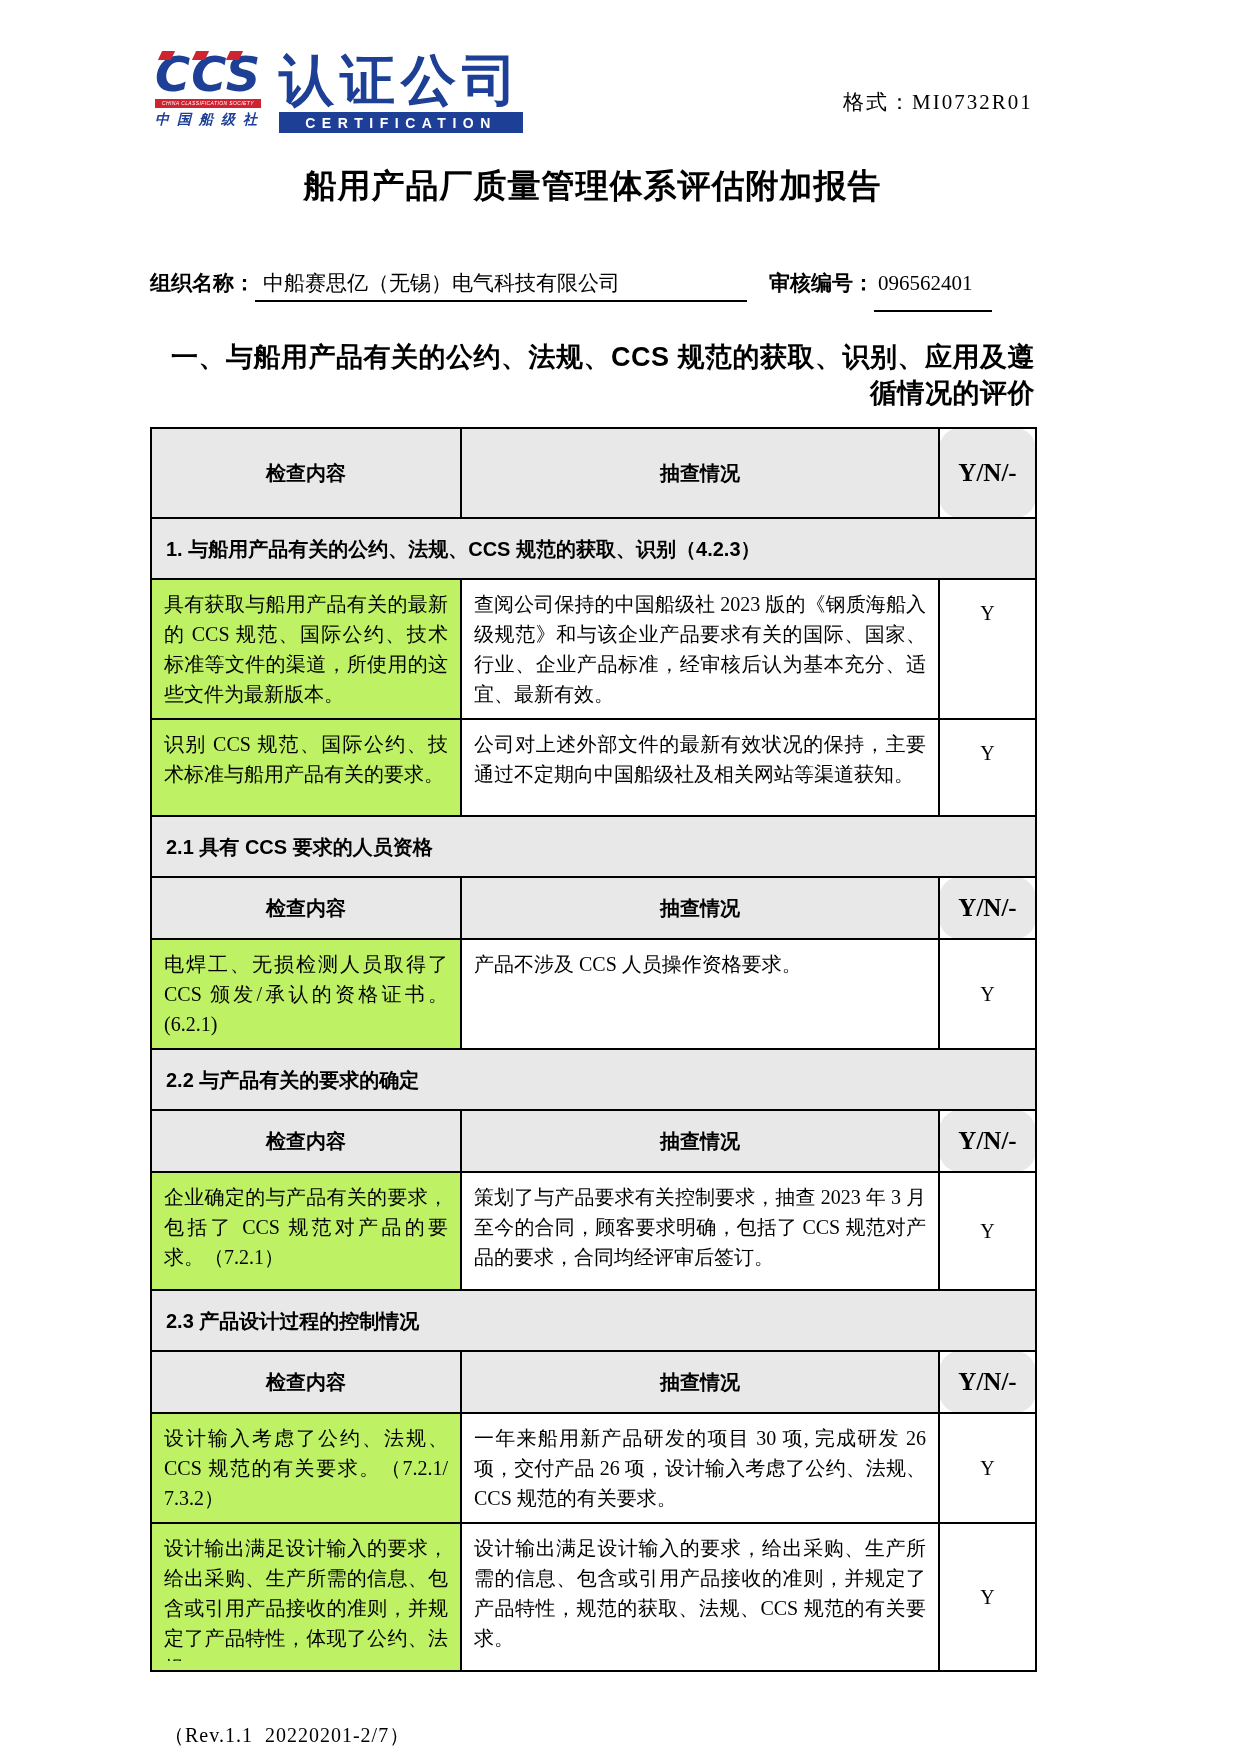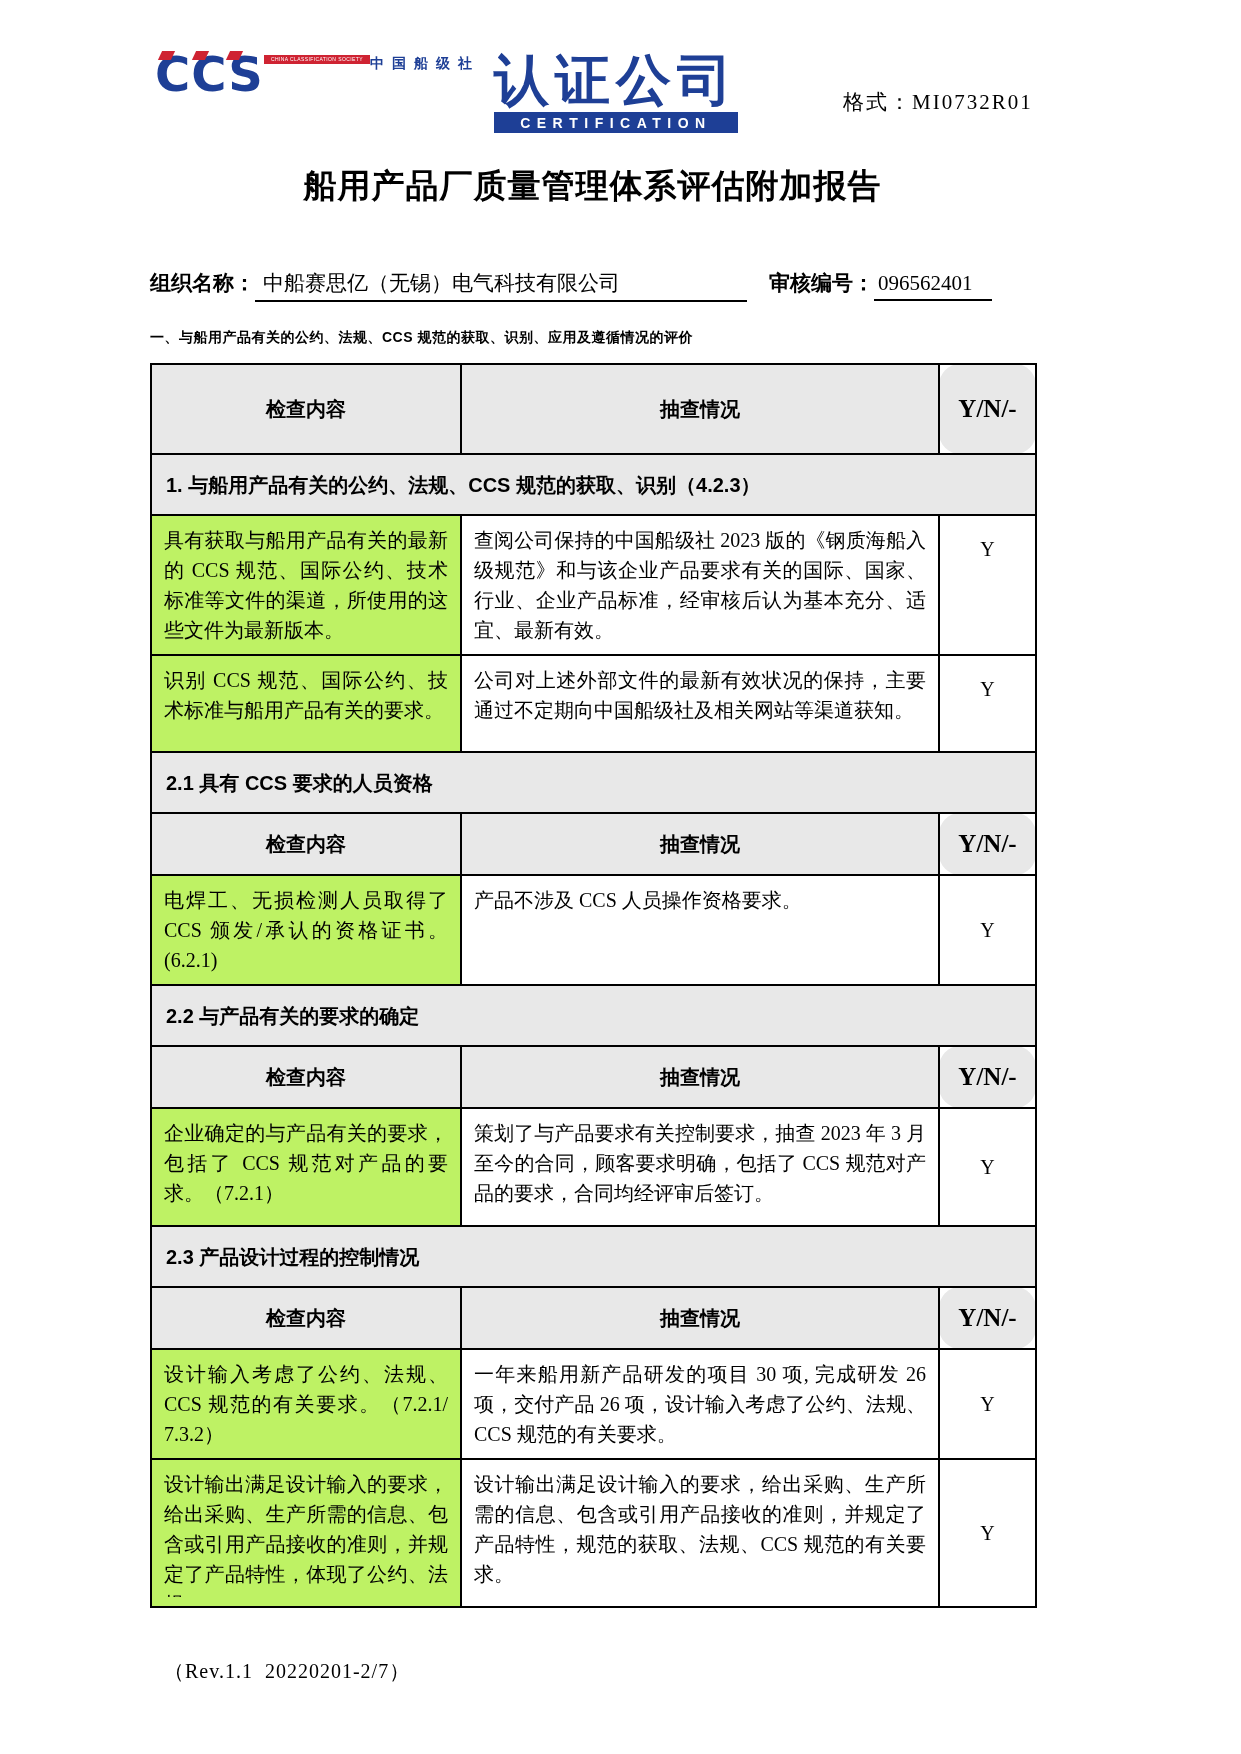--- a/index.html
+++ b/index.html
@@ -6,21 +6,21 @@
   html,body { margin:0; padding:0; }
   body {
     width:1241px; height:1754px;
     background:#ffffff; color:#000;
     font-family:"Liberation Serif","DejaVu Serif",serif;
   }
   .page { position:relative; width:1241px; height:1754px; overflow:hidden; }
 
   
   .logo { position:absolute; left:155px; top:52px; display:flex; align-items:flex-start; }
-  .logo-left { display:flex; flex-direction:row; }
+  .logo-left { display:flex; flex-direction:column;font-style:italic; }
   .ccs-word {
     position:relative; font-family:"DejaVu Sans","Liberation Sans",sans-serif;
     font-weight:800; font-size:48px; line-height:0.92; color:#1e3f96; letter-spacing:1px;
   }
   .cut { position:absolute; top:-1px; width:13px; height:9px; background:#cf2332;
          transform:skewX(-25deg); }
   .cut1 { left:5px; } .cut2 { left:39px; } .cut3 { left:73px; }
   .ccs-redbar {
     margin-top:3px; width:106px; height:9px; background:#cf2332; color:#fff;
     font-family:"Liberation Sans",sans-serif; font-size:5px; line-height:9px;
@@ -47,24 +47,24 @@
   .main { margin-left:150px; width:885px; padding-top:138px;margin-top:26px; }
   .title {
     margin:0; text-align:center; font-size:33px; letter-spacing:1px;
     font-family:"Liberation Sans",sans-serif; font-weight:bold;
   }
   .org-line { margin-top:60px; font-size:21px; white-space:nowrap; }
   .lbl { font-family:"Liberation Sans",sans-serif; font-weight:bold; }
   .u-val { display:inline-block; border-bottom:2px solid #000; padding:0 8px 3px; }
   .org-val { min-width:492px; }
   .audit-lbl { margin-left:22px; }
-  .audit-val { min-width:118px; padding:0 4px 3px; }
+  .audit-val { min-width:118px; padding:0 4px 14px; }
   .section-heading {
-    margin-top:27px; font-size:14px; font-family:"Liberation Sans",sans-serif;
-    font-weight:bold; letter-spacing:0.5px;
+    margin-top:27px; font-size:27px; font-family:"Liberation Sans",sans-serif;
+    font-weight:bold; letter-spacing:0.5px;text-align:right;
   }
 
   
   table.assess { border-collapse:collapse; width:885px; table-layout:fixed; margin-top:16px; }
   .cw1 { width:310px; } .cw2 { width:478px; } .cw3 { width:97px; }
   .assess td {
     border:2px solid #000; font-size:20px; line-height:1.5;
     padding:9px 12px; vertical-align:top; overflow:hidden;
   }
   tr.hdr td {

